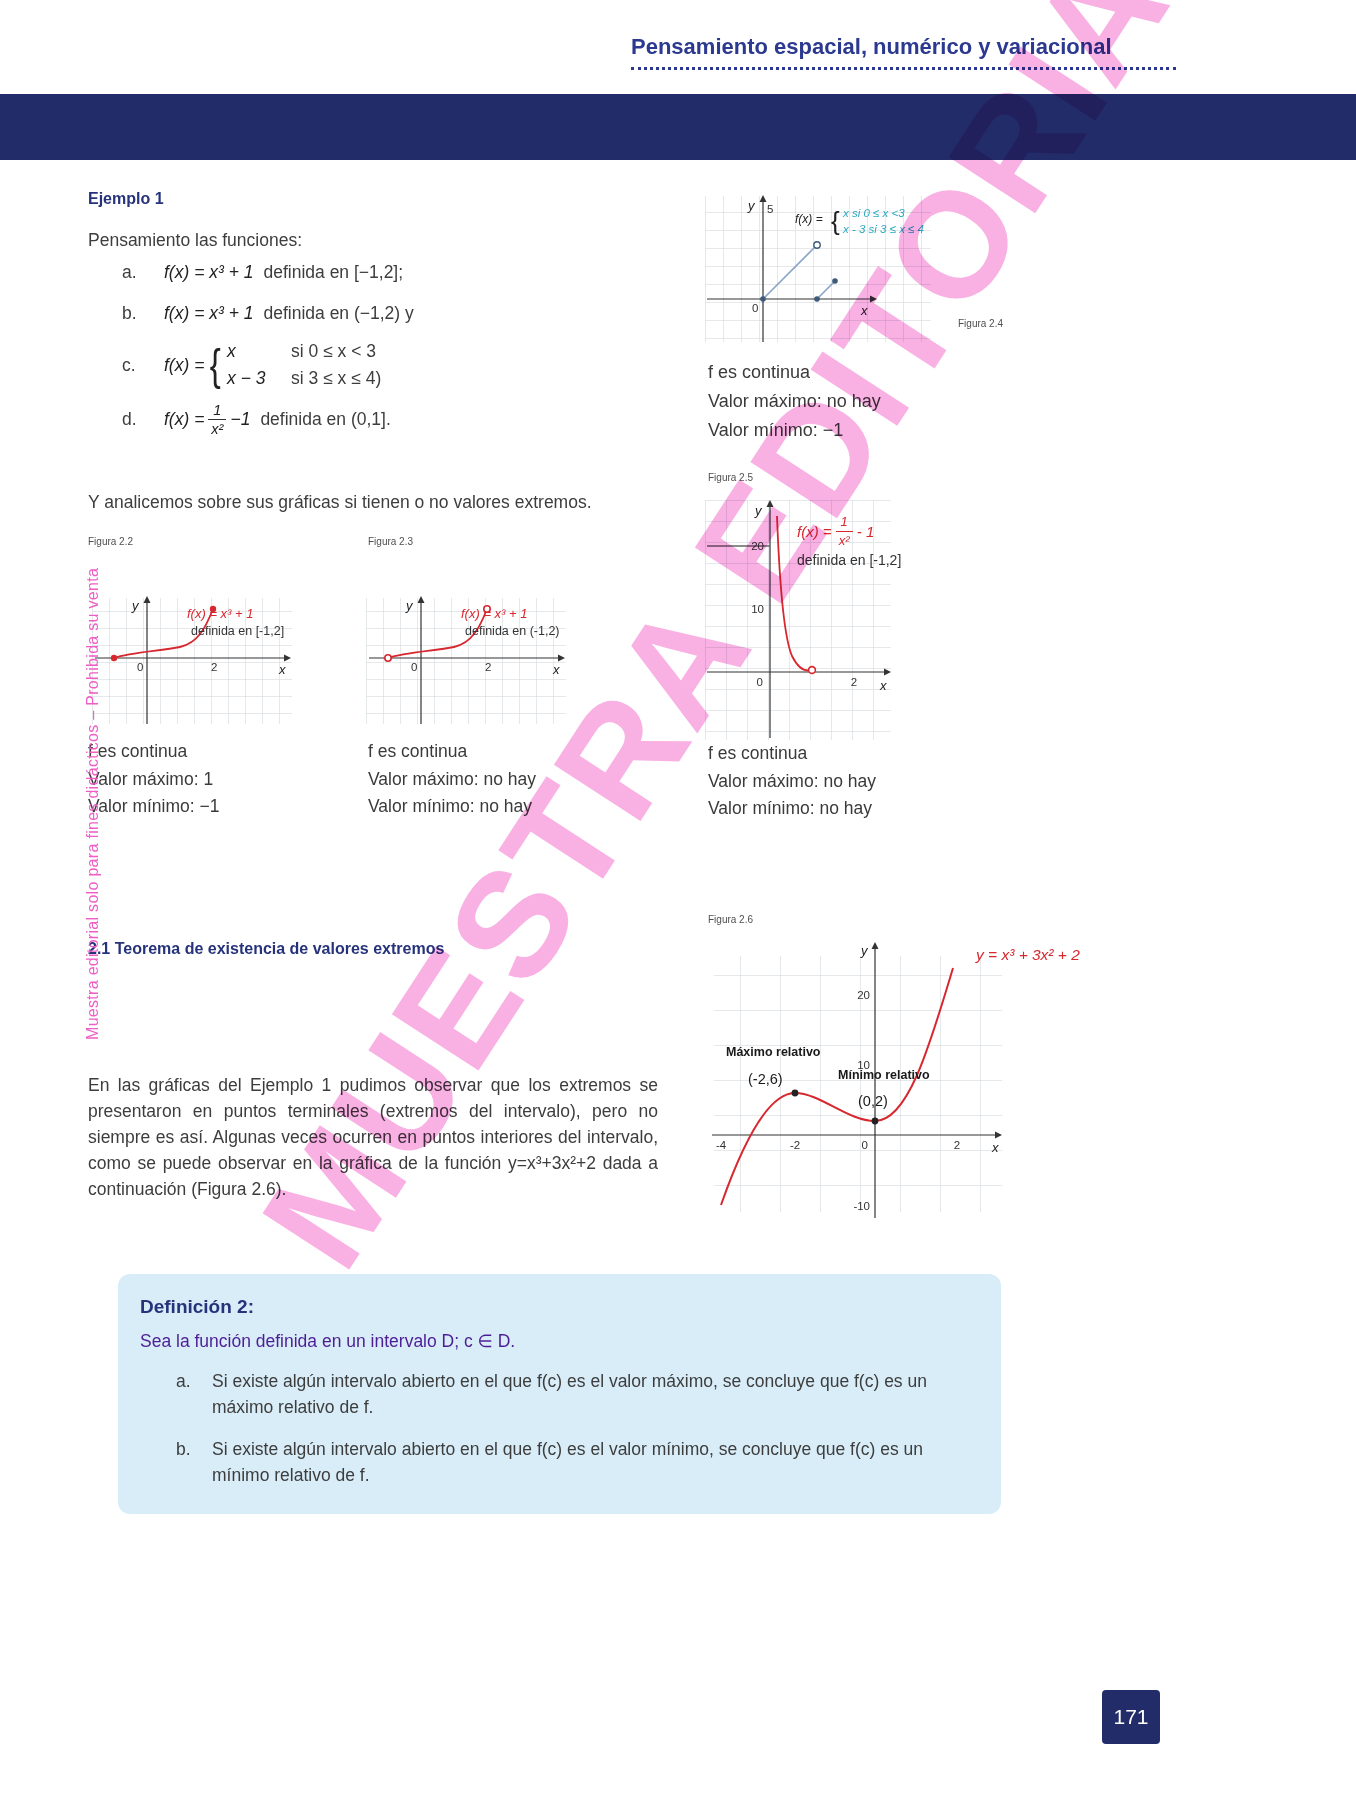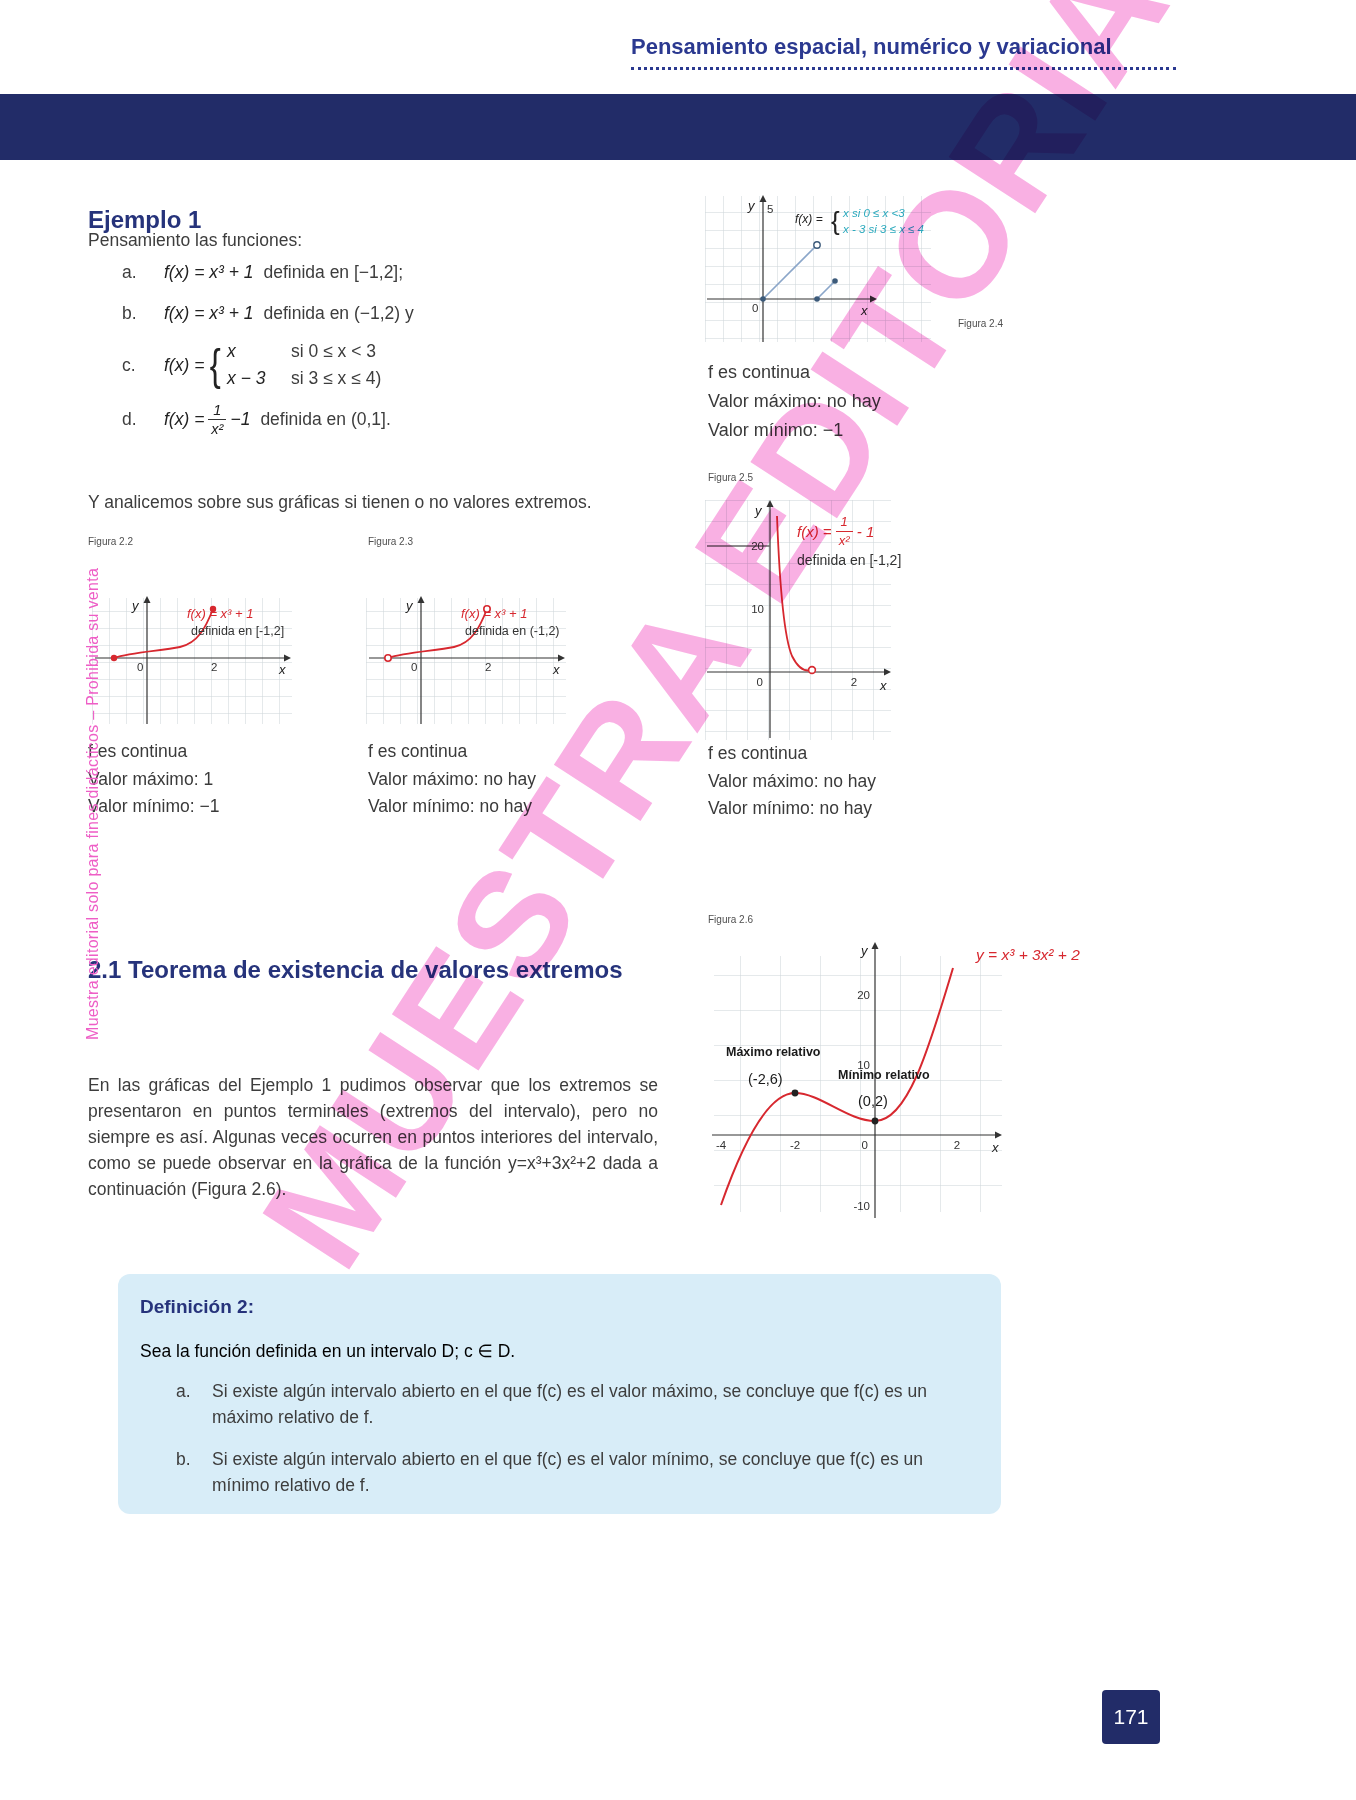--- a/index.html
+++ b/index.html
@@ -4,21 +4,21 @@
 <style>
   html,body{margin:0;padding:0;background:#e9e9e9;}
   .page{position:relative;width:1356px;height:1800px;background:#ffffff;margin:0 auto;
         font-family:"Liberation Sans",sans-serif;color:#3d3d3d;overflow:hidden;}
   .abs{position:absolute;}
   
   .header-title{position:absolute;left:631px;top:34px;width:545px;font-size:22px;font-weight:bold;
                 color:#2b3990;padding-bottom:7px;border-bottom:3px dotted #2b3990;}
   .navy-band{position:absolute;left:0;top:94px;width:100%;height:66px;background:#222c68;}
   
-  .h-blue{position:absolute;font-weight:bold;color:#26337b;font-size:24px;margin-top:16px;}
+  .h-blue{position:absolute;font-weight:bold;color:#26337b;font-size:16px;}
   .body-text{font-size:17.5px;color:#3d3d3d;}
   .para{position:absolute;width:570px;font-size:17.5px;line-height:26px;text-align:justify;margin:0;color:#3d3d3d;}
   
   .list-item{position:absolute;left:122px;display:flex;align-items:center;font-size:17.5px;}
   .marker{width:42px;color:#3d3d3d;}
   .math{font-style:italic;color:#222;}
   .after-math{margin-left:10px;}
   .brace{font-size:44px;font-weight:200;line-height:52px;color:#222;margin:0 4px;transform:scaleX(.75);}
   .pw{display:inline-flex;flex-direction:column;line-height:27px;}
   .pw-row{display:flex;}
@@ -53,21 +53,21 @@
   .f25-formula{position:absolute;z-index:5;}
   .f25-row{display:flex;align-items:center;color:#d7282f;font-style:italic;font-size:15px;}
   .f25-row .frac{font-size:13px;}
   .f25-row .num{border-bottom-color:#d7282f;}
   .f25-dom{color:#333;font-size:14px;margin-top:3px;}
   .f26-formula{position:absolute;color:#d7282f;font-size:15.5px;font-style:italic;z-index:5;}
   
   .def-box{position:absolute;left:118px;top:1274px;width:883px;height:240px;background:#d8edf8;
            border-radius:12px;box-sizing:border-box;padding:22px 30px 0 22px;}
   .def-title{font-size:19px;font-weight:bold;color:#26337b;}
-  .def-intro{margin-top:23px;font-size:17.5px;color:#000000;}
+  .def-intro{margin-top:13px;font-size:17.5px;color:#4c1d95;}
   .def-item{display:flex;margin:16px 0 0 36px;font-size:17.5px;line-height:26px;color:#3d3d3d;}
   .def-marker{width:36px;}
   .def-text{flex:1;max-width:930px;}
   
   .page-num{position:absolute;left:1102px;top:1690px;width:58px;height:54px;background:#222c68;color:#fff;
             display:flex;align-items:center;justify-content:center;font-size:21px;border-radius:4px;}
   
   .side-watermark{position:absolute;left:84px;top:526px;height:514px;writing-mode:vertical-rl;
                   transform:rotate(180deg);color:#ee5ec6;font-size:16px;letter-spacing:.3px;z-index:40;
                   pointer-events:none;}

